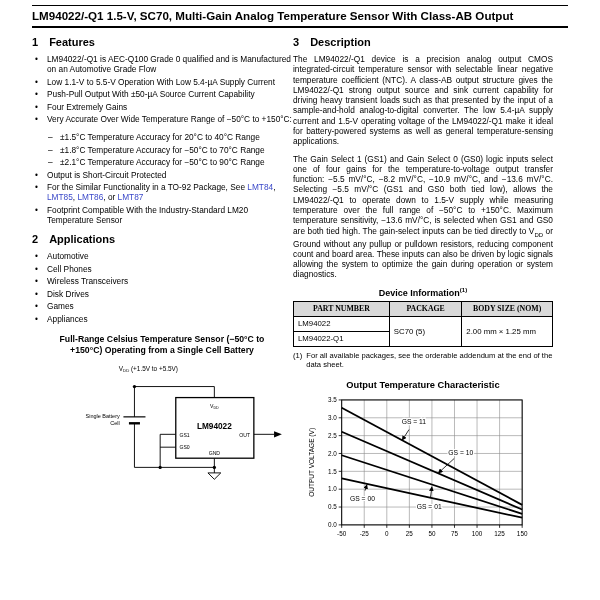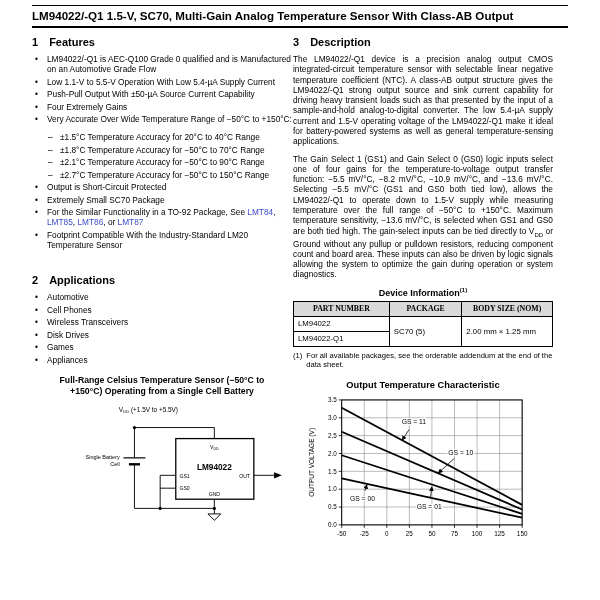--- a/index.html
+++ b/index.html
@@ -57,30 +57,28 @@
       <ul class="bullets">
         <li><span>LM94022/-Q1 is AEC-Q100 Grade 0 qualified and is Manufactured on an Automotive Grade Flow</span></li>
         <li><span>Low 1.1-V to 5.5-V Operation With Low 5.4-µA Supply Current</span></li>
         <li><span>Push-Pull Output With ±50-µA Source Current Capability</span></li>
         <li><span>Four Extremely Gains</span></li>
         <li><span>Very Accurate Over Wide Temperature Range of −50°C to +150°C:</span>
           <ul class="subs">
             <li><span>±1.5°C Temperature Accuracy for 20°C to 40°C Range</span></li>
             <li><span>±1.8°C Temperature Accuracy for −50°C to 70°C Range</span></li>
             <li><span>±2.1°C Temperature Accuracy for −50°C to 90°C Range</span></li>
-            <li><span>±2.7°C Temperature Accuracy for −50°C to 150°C Range</span></li>
           </ul>
         </li>
         <li><span>Output is Short-Circuit Protected</span></li>
-        <li><span>Extremely Small SC70 Package</span></li>
         <li><span>For the Similar Functionality in a TO-92 Package, See </span><a class="doclink">LMT84</a><span>, </span><a class="doclink">LMT85</a><span>, </span><a class="doclink">LMT86</a><span>, or </span><a class="doclink">LMT87</a></li>
         <li><span>Footprint Compatible With the Industry-Standard LM20 Temperature Sensor</span></li>
       </ul>
 
-      <h2 class="sec" style="margin-top:24px;"><span class="sec-num">2</span><span>Applications</span></h2>
+      <h2 class="sec" style="margin-top:8px;"><span class="sec-num">2</span><span>Applications</span></h2>
       <ul class="bullets">
         <li><span>Automotive</span></li>
         <li><span>Cell Phones</span></li>
         <li><span>Wireless Transceivers</span></li>
         <li><span>Disk Drives</span></li>
         <li><span>Games</span></li>
         <li><span>Appliances</span></li>
       </ul>
 
       <div class="fig-caption">Full-Range Celsius Temperature Sensor (−50°C to +150°C) Operating from a Single Cell Battery</div>

